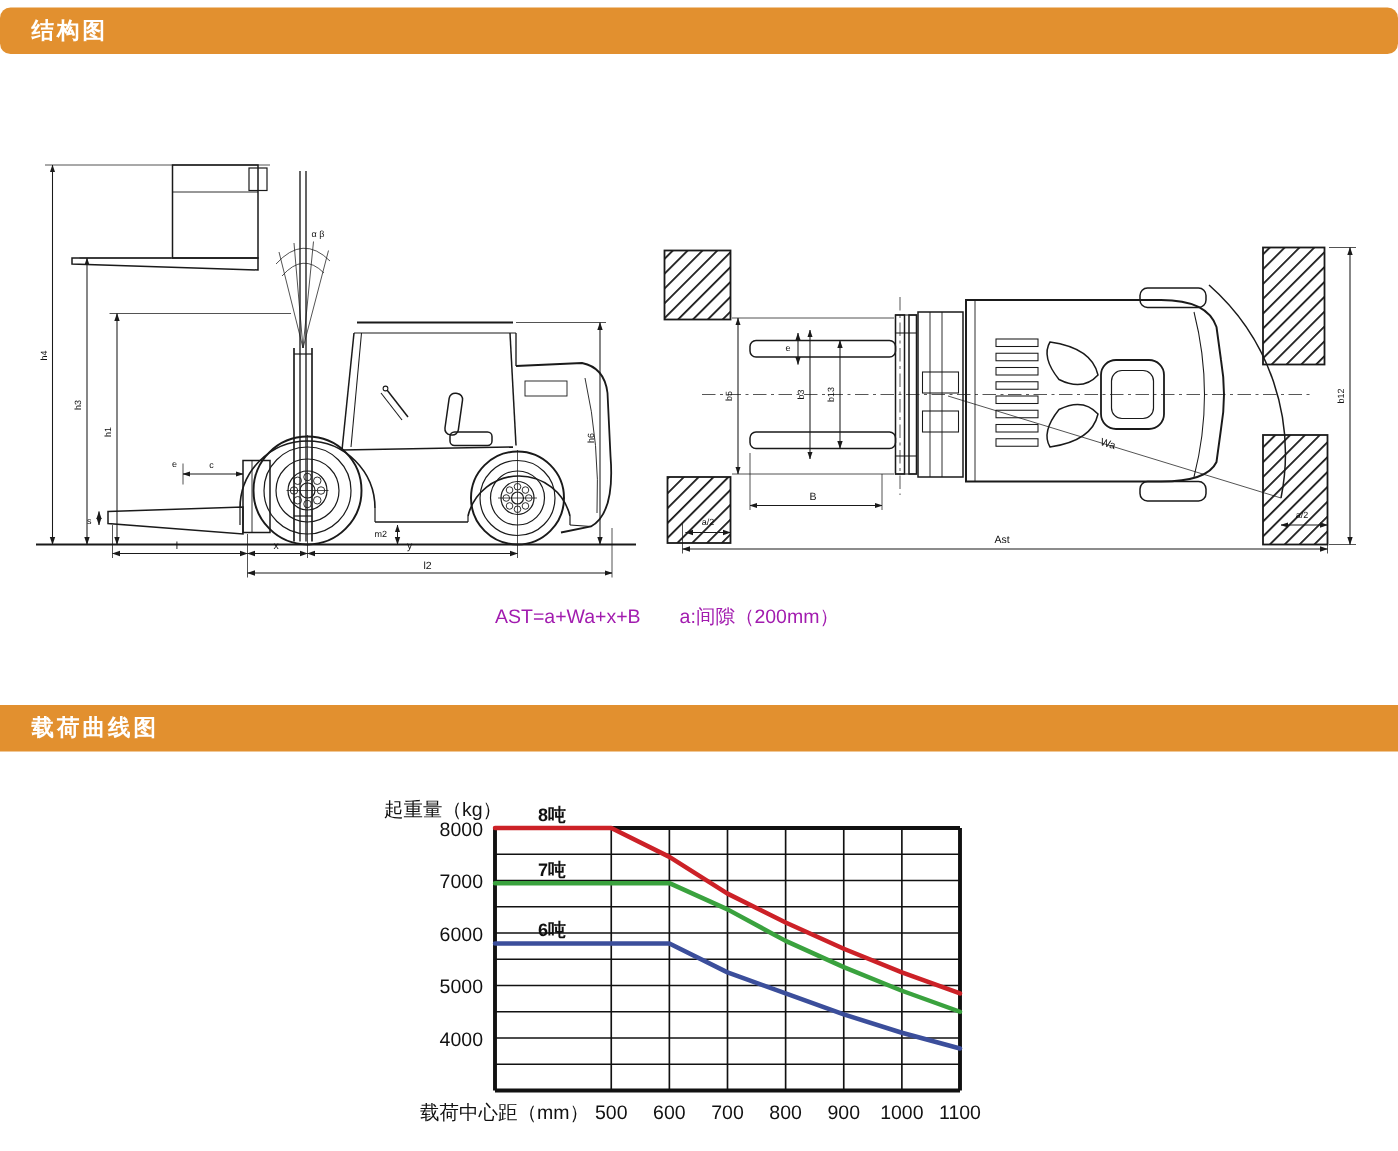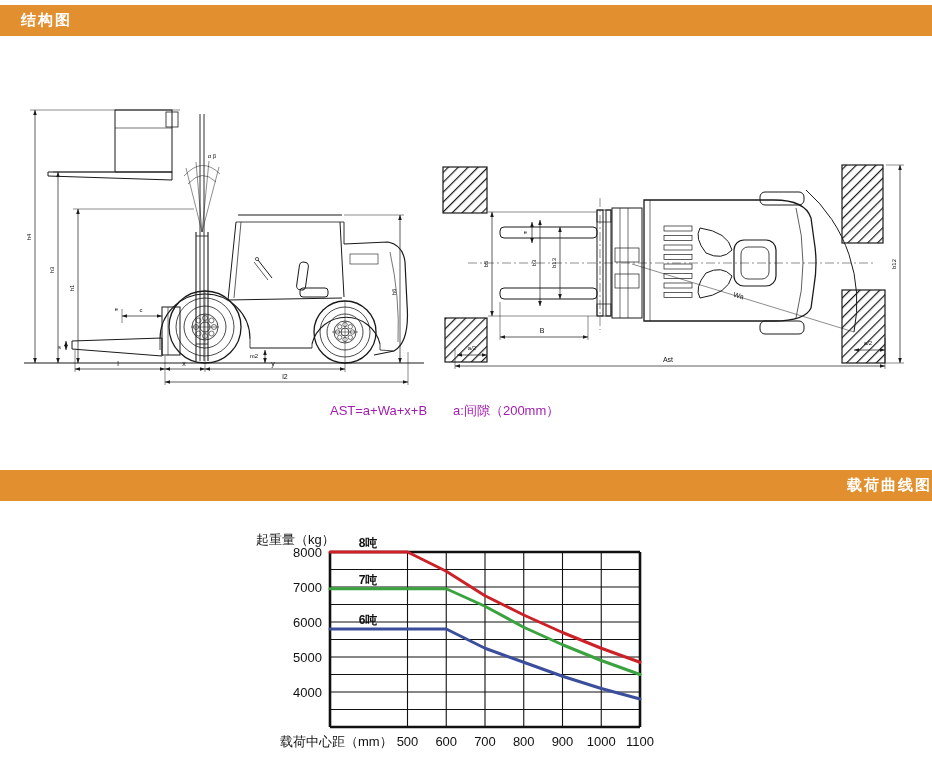--- a/index.html
+++ b/index.html
@@ -29,21 +29,21 @@
     <marker id="ma" viewBox="0 0 10 10" refX="9.5" refY="5" markerWidth="7.5" markerHeight="7.5" orient="auto-start-reverse">
       <path d="M0,1.6 L10,5 L0,8.4 Z" fill="#1a1a1a"></path>
     </marker>
     <pattern id="hatch" width="7" height="7" patternUnits="userSpaceOnUse" patternTransform="rotate(45)">
       <rect width="7" height="7" fill="#fff"></rect>
       <line x1="0" y1="0" x2="0" y2="7" stroke="#1a1a1a" stroke-width="2.4"></line>
     </pattern>
   </defs>
 </svg>
 
-<div class="bar" id="bar1" style="background: rgb(226, 144, 47);">
+<div class="bar" id="bar1" style="background: rgb(226, 144, 47); border-radius: 7px;">
   <span class="t">结构图</span>
 </div>
 
 <svg class="drawing" style="left:10px;top:92px" width="420" height="312" viewBox="0 0 420 312">
 
   <line class="ol" x1="14" y1="271" x2="414" y2="271" stroke-width="1.2"></line>
 
   <g>
     <rect class="ol" x="105" y="18" width="57" height="62" stroke-width="1"></rect>
     <rect class="ol" x="156" y="20" width="12" height="15" stroke-width=".8"></rect>
@@ -271,21 +271,21 @@
     <line class="ext" x1="457" y1="280" x2="457" y2="311"></line>
     <line class="dim" x1="27" y1="308" x2="457" y2="308"></line>
     <text class="dl7" x="240" y="304" text-anchor="middle">Ast</text>
   </g>
 </svg>
 
 <div class="formula">
   <span>AST=a+Wa+x+B</span><span class="gap"></span><span>a:间隙（200mm）</span>
 </div>
 
-<div class="bar" id="bar2" style="background: rgb(226, 144, 47); justify-content: flex-end;">
+<div class="bar" id="bar2" style="background: rgb(226, 144, 47);">
   <span class="t">载荷曲线图</span>
 </div>
 
 <svg id="load-chart" class="drawing" style="left:250px;top:530px" width="430" height="228" viewBox="0 0 430 228">
     <line x1="80" y1="197" x2="390" y2="197" stroke="#111" stroke-width="2.6"></line>
     <line x1="80" y1="179.5" x2="390" y2="179.5" stroke="#111" stroke-width="1.1"></line>
     <line x1="80" y1="162" x2="390" y2="162" stroke="#111" stroke-width="1.1"></line>
     <line x1="80" y1="144.5" x2="390" y2="144.5" stroke="#111" stroke-width="1.1"></line>
     <line x1="80" y1="127" x2="390" y2="127" stroke="#111" stroke-width="1.1"></line>
     <line x1="80" y1="109.5" x2="390" y2="109.5" stroke="#111" stroke-width="1.1"></line>

